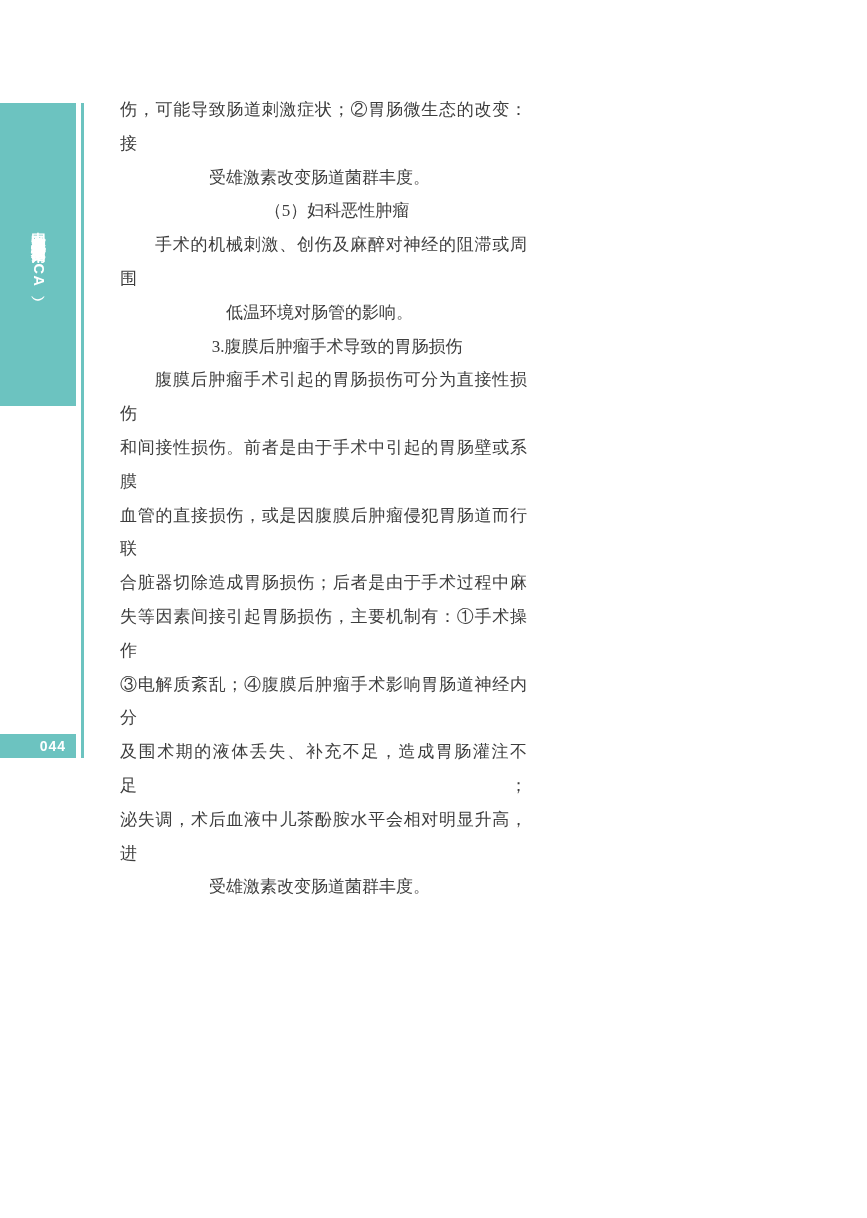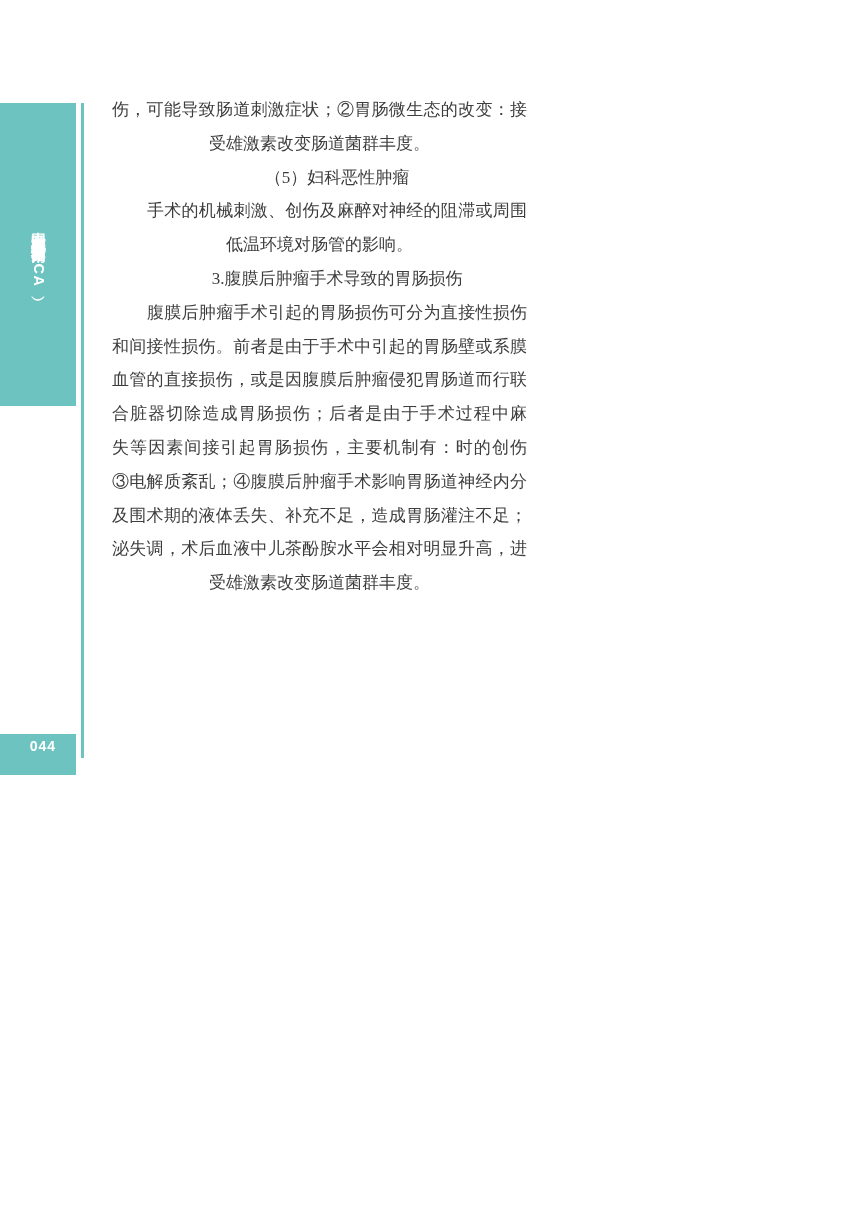--- a/index.html
+++ b/index.html
@@ -51,51 +51,52 @@
     width: 3px;
     height: 655px;
     background: var(--accent);
   }
   
   .page-badge {
     position: absolute;
     left: 0;
     top: 734px;
     width: 76px;
-    height: 41px;
+    height: 24px;
     box-sizing: border-box;
     background: var(--accent);
     color: var(--spine-text);
     font-family: "Liberation Sans", "DejaVu Sans", sans-serif;
     font-weight: bold;
     font-size: 14px;
     letter-spacing: 1px;
     line-height: 24px;
     text-align: right;
-    padding-right: 20px;
+    padding-right: 10px;
   }
   
   .body-col {
     position: absolute;
     left: 112px;
     top: 93px;
     width: 415px;
     font-size: 17px;
     line-height: 33.8px;
     color: var(--body-text);
     font-family: "Liberation Serif", "DejaVu Serif", serif;
   }
   .line {
     text-align: center;
     white-space: normal;
   }
   .line.just {
     text-align: justify;
     text-align-last: justify;
     text-justify: inter-character;
+    margin-left: 8px;
   }
   .line.ind {
     text-indent: 35px;
   }
 </style>
 </head>
 <body>
 
 <div class="page">
 
@@ -113,20 +114,20 @@
       <div class="line just">伤，可能导致肠道刺激症状；②胃肠微生态的改变：接</div>
       <div class="line">受雄激素改变肠道菌群丰度。</div>
       <div class="line ind">（5）妇科恶性肿瘤</div>
       <div class="line just ind">手术的机械刺激、创伤及麻醉对神经的阻滞或周围</div>
       <div class="line">低温环境对肠管的影响。</div>
       <div class="line ind">3.腹膜后肿瘤手术导致的胃肠损伤</div>
       <div class="line just ind">腹膜后肿瘤手术引起的胃肠损伤可分为直接性损伤</div>
       <div class="line just">和间接性损伤。前者是由于手术中引起的胃肠壁或系膜</div>
       <div class="line just">血管的直接损伤，或是因腹膜后肿瘤侵犯胃肠道而行联</div>
       <div class="line just">合脏器切除造成胃肠损伤；后者是由于手术过程中麻</div>
-      <div class="line just">失等因素间接引起胃肠损伤，主要机制有：时的创伤</div>
+      <div class="line just">失等因素间接引起胃肠损伤，主要机制有：①手术操作</div>
       <div class="line just">③电解质紊乱；④腹膜后肿瘤手术影响胃肠道神经内分</div>
       <div class="line just">及围术期的液体丢失、补充不足，造成胃肠灌注不足；</div>
       <div class="line just">泌失调，术后血液中儿茶酚胺水平会相对明显升高，进</div>
       <div class="line">受雄激素改变肠道菌群丰度。</div>
     </div>
 
 </div>
 
 </body></html>

